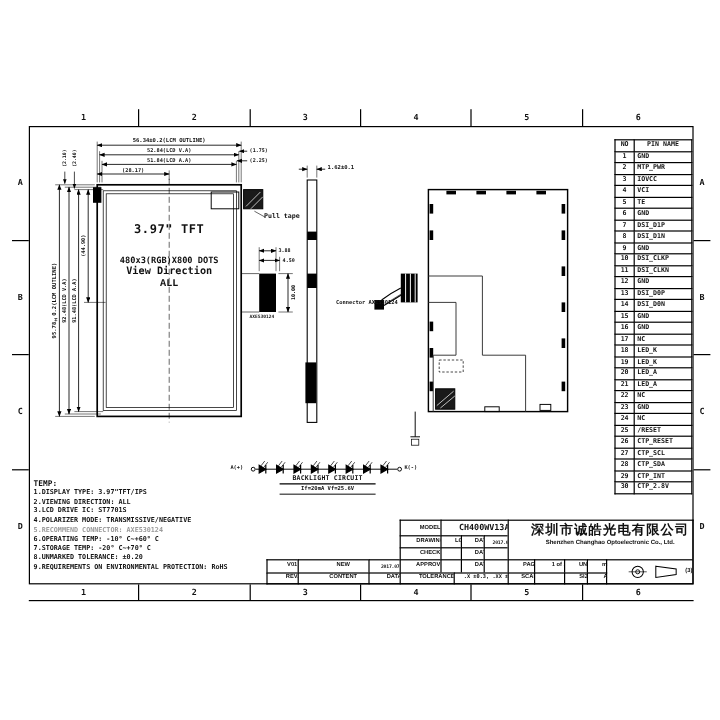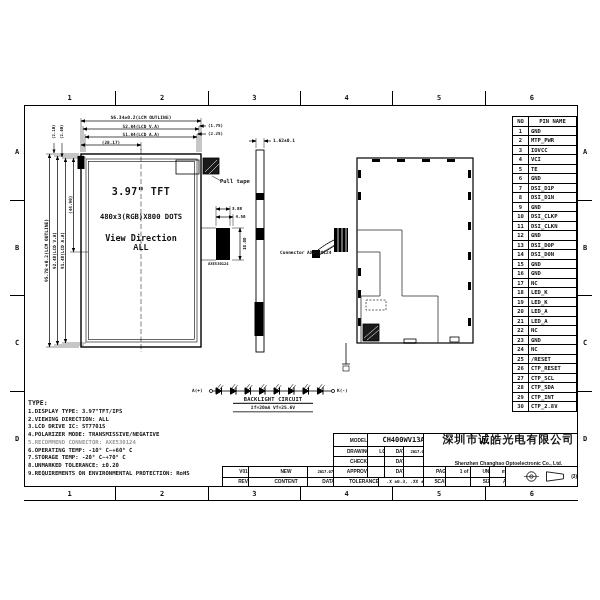--- a/index.html
+++ b/index.html
@@ -28,21 +28,21 @@
   .notes{position:absolute;left:28px;top:399px;width:192px;}
   .notes-title{font:bold 6.5px "DejaVu Sans Mono",monospace;color:#111;margin-bottom:1px;}
   .note{font:bold 5.6px "DejaVu Sans Mono",monospace;line-height:7.7px;color:#111;white-space:nowrap;}
   .note.dim{color:#9a9a9a;}
   .tb{position:absolute;left:222px;top:433px;width:356px;height:54px;}
   .cell{position:absolute;box-sizing:border-box;border-left:1px solid #000;border-top:1px solid #000;
         display:flex;align-items:center;justify-content:center;
         font:bold 4.8px "Liberation Sans",sans-serif;color:#111;white-space:nowrap;overflow:hidden;padding-left:16px;}
   .re{border-right:1px solid #000;} .be{border-bottom:1px solid #000;}
   .mono{font-family:"DejaVu Sans Mono",monospace;}
-  .co{flex-direction:column;justify-content:flex-end;gap:13px;}
+  .co{flex-direction:column;justify-content:flex-start;gap:0;}
   .co .cn{font:bold 11px "DejaVu Serif","Liberation Serif",serif;letter-spacing:1px;color:#111;}
   .co .en{font:bold 5px "Liberation Sans",sans-serif;color:#111;}
 </style>
 </head>
 <body>
 
 <div class="frame"></div>
 
 <div class="grid-top">
 
@@ -225,21 +225,21 @@
 <span class="vt" style="left:43px;top:154px;height:193px;width:7px;font-size:4.6px;">95.78±0.2(LCM OUTLINE)</span>
 <span class="vt" style="left:51px;top:156px;height:189px;width:7px;font-size:4.4px;">92.48(LCD V.A)</span>
 <span class="vt" style="left:59px;top:158px;height:185px;width:7px;font-size:4.4px;">91.48(LCD A.A)</span>
 <span class="vt" style="left:67px;top:158px;height:94px;width:7px;font-size:4.4px;">(44.90)</span>
 <span class="vt" style="left:50px;top:122px;height:20px;width:7px;font-size:4px;">(2.10)</span>
 <span class="vt" style="left:58px;top:122px;height:20px;width:7px;font-size:4px;">(2.40)</span>
 
 <div class="t tc" style="left:84px;top:186px;width:114px;">
   <div style="font-size:10px;letter-spacing:0.5px;">3.97" TFT</div>
   <div style="font-size:7.2px;margin-top:15px;">480x3(RGB)X800 DOTS</div>
-  <div style="font-size:8.5px;margin-top:12px;">View Direction</div>
+  <div style="font-size:8.5px;">View Direction</div>
   <div style="font-size:8.5px;font-family:Liberation Mono, monospace;">ALL</div>
 </div>
 
 <span class="t" style="left:220px;top:178px;font-size:5.5px;">Pull tape</span>
 <span class="t" style="left:273px;top:138px;font-size:4.6px;">1.62±0.1</span>
 <span class="t" style="left:232px;top:205.8px;font-size:4.2px;">3.88</span>
 <span class="t" style="left:235.5px;top:213.8px;font-size:4.2px;">4.50</span>
 <span class="vt" style="left:241px;top:229px;height:30px;width:6px;font-size:4.2px;">10.00</span>
 <span class="t" style="left:208px;top:260.5px;font-size:3.8px;">AXE530124</span>
 <span class="t" style="left:280px;top:250px;font-size:4.5px;">Connector AXE530124</span>
@@ -404,21 +404,21 @@
       </tr>
 
       <tr>
         <td class="no">30</td>
         <td class="nm">CTP_2.8V</td>
       </tr>
     </tbody>
 </table>
 
 <div class="notes">
-  <div class="notes-title">TYPE:</div>
+  <div class="notes-title">TEMP:</div>
   <div>
 
       <div class="note">1.DISPLAY TYPE:  3.97"TFT/IPS</div>
 
       <div class="note">2.VIEWING DIRECTION: ALL</div>
 
       <div class="note">3.LCD DRIVE IC: ST7701S</div>
 
       <div class="note">4.POLARIZER MODE: TRANSMISSIVE/NEGATIVE</div>
 

